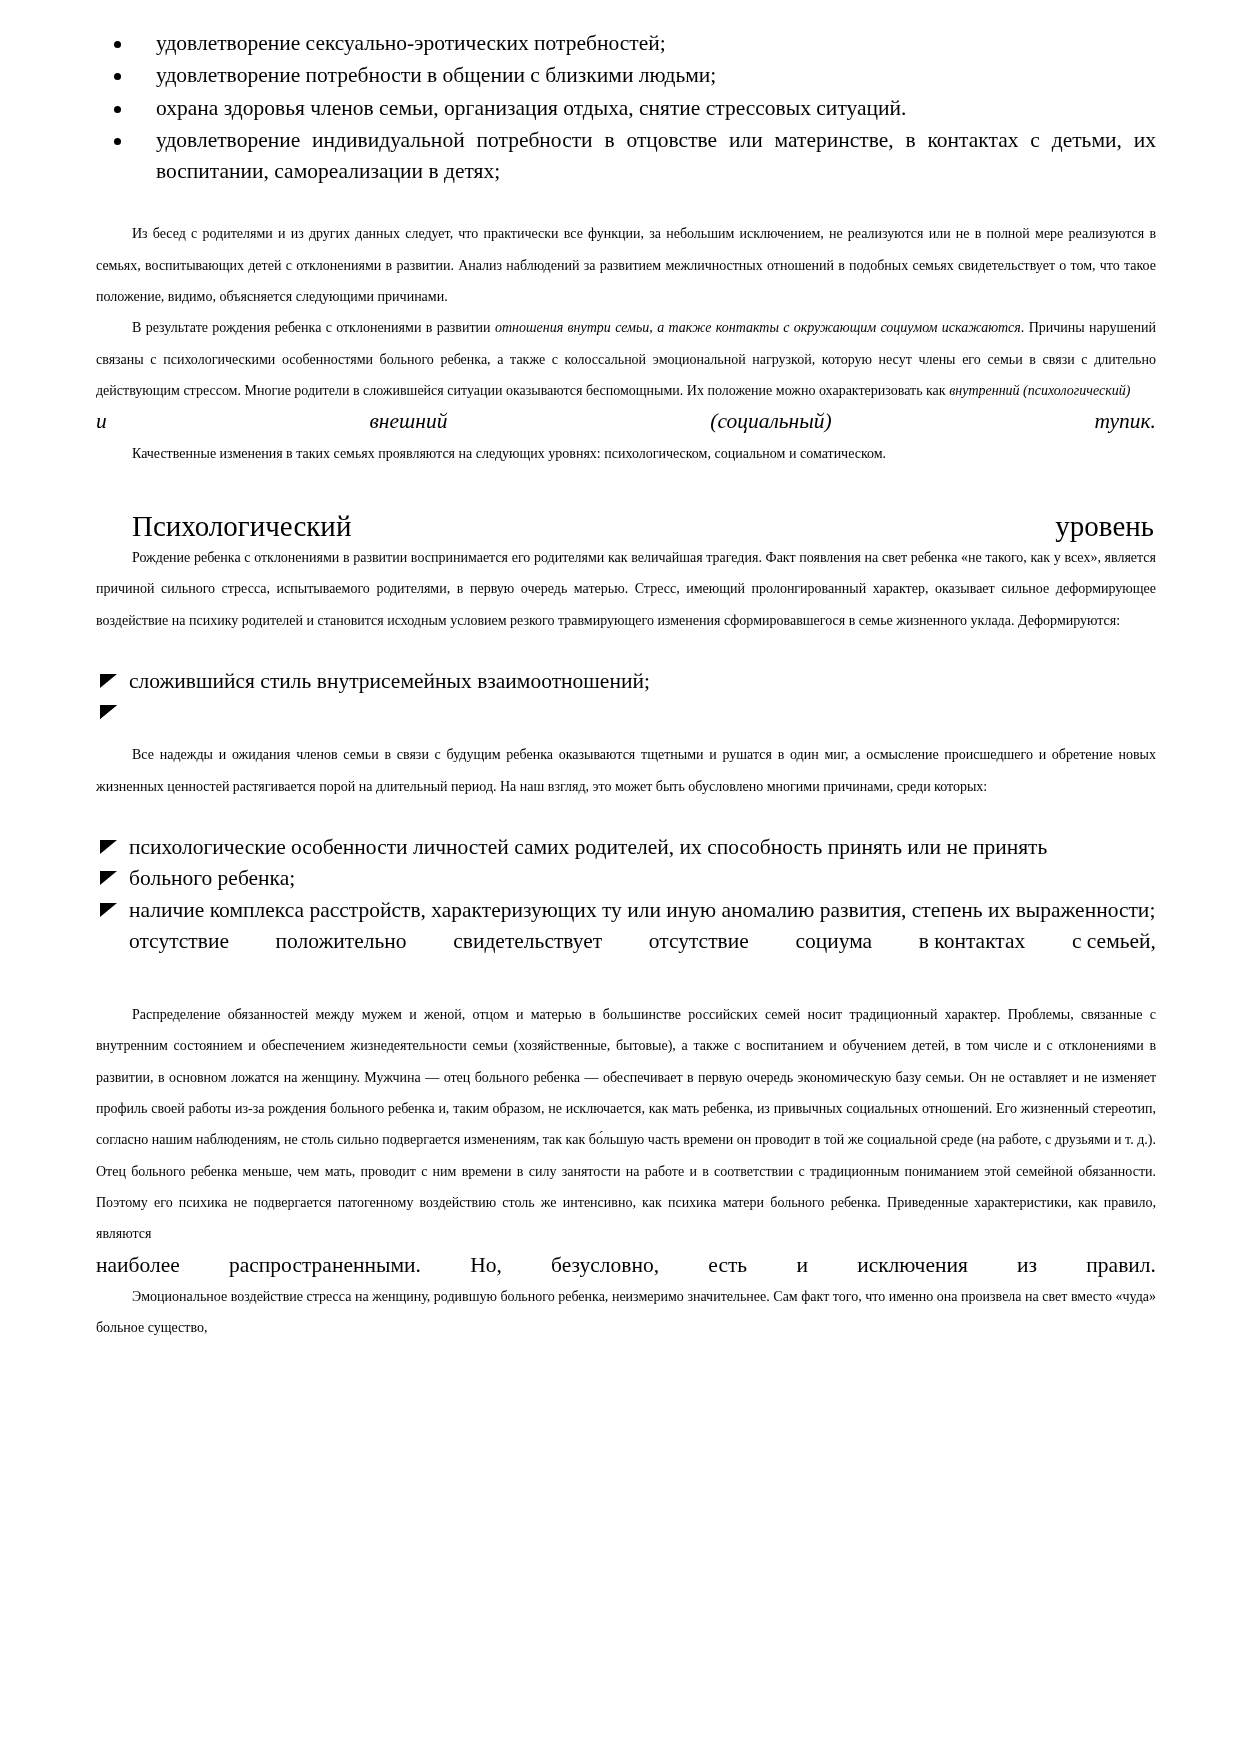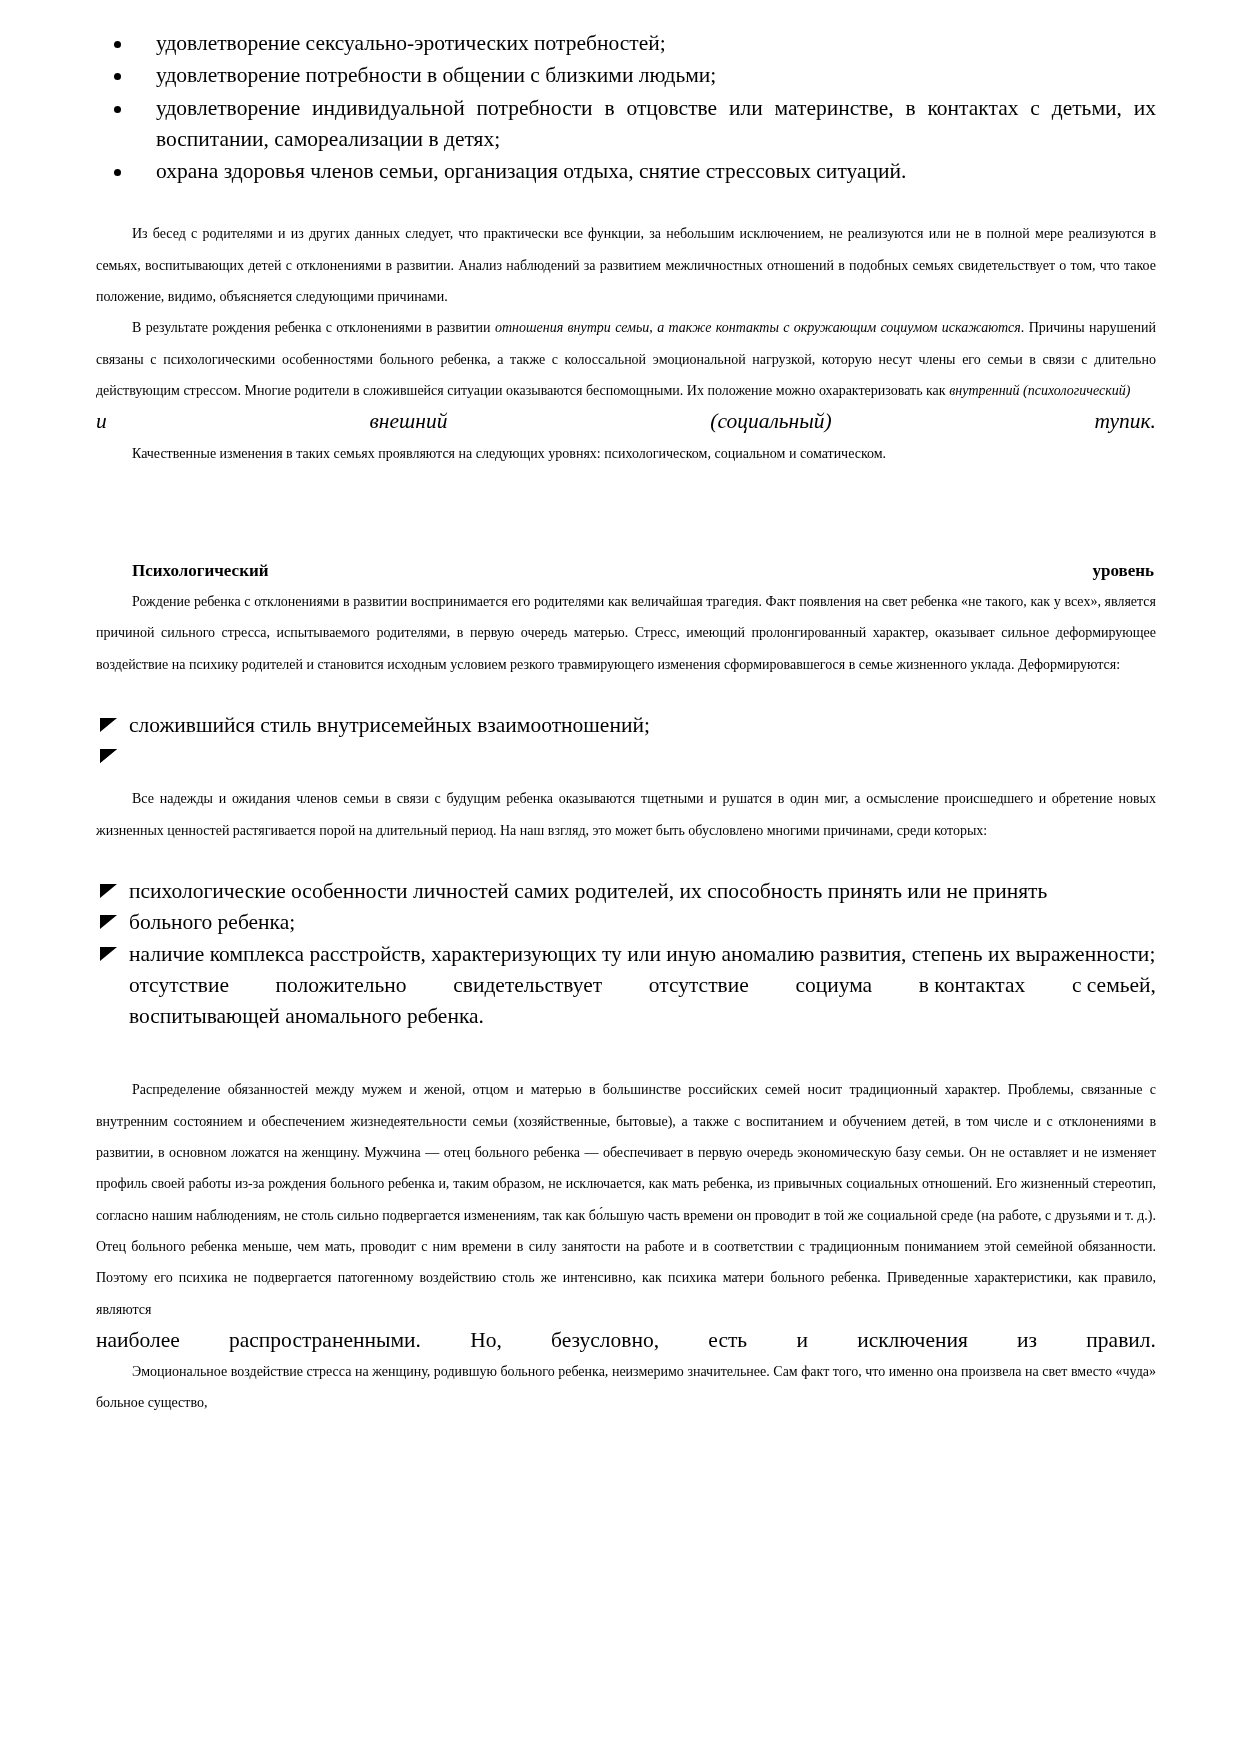--- a/index.html
+++ b/index.html
@@ -92,29 +92,28 @@
     border-left: 17px solid #000;
     border-bottom: 14px solid transparent;
   }
   .tri-list .cont {
     display: block;
     text-align: justify;
   }
 
   
   .split-head {
-    font-size: 17px;
-    line-height: 31.3px;
-    font-weight: bold;
+    font-size: 29px;
+    line-height: 31.3px;
+    font-weight: normal;
     display: flex;
     justify-content: space-between;
     align-items: baseline;
     padding-left: 36px;
     padding-right: 2px;
-    margin-top: 44px;
   }
 
   
   .spread {
     display: flex;
     justify-content: space-between;
     align-items: baseline;
     font-size: 21.5px;
     line-height: 31.3px;
   }
@@ -129,25 +128,25 @@
     <li>
       <span class="disc"></span>
       <span class="li-text">удовлетворение сексуально-эротических потребностей;</span>
     </li>
     <li>
       <span class="disc"></span>
       <span class="li-text">удовлетворение потребности в общении с близкими людьми;</span>
     </li>
     <li>
       <span class="disc"></span>
+      <span class="li-text">охрана здоровья членов семьи, организация отдыха, снятие стрессовых ситуаций.</span>
+    </li>
+    <li>
+      <span class="disc"></span>
       <span class="li-text">удовлетворение индивидуальной потребности в отцовстве или материнстве, в контактах с детьми, их воспитании, самореализации в детях;</span>
-    </li>
-    <li>
-      <span class="disc"></span>
-      <span class="li-text">охрана здоровья членов семьи, организация отдыха, снятие стрессовых ситуаций.</span>
     </li>
   </ul>
 
   <div class="gap-md"></div>
 
   <p class="para">Из бесед с родителями и из других данных следует, что практически все функции, за небольшим исключением, не реализуются или не в полной мере реализуются в семьях, воспитывающих детей с отклонениями в развитии. Анализ наблюдений за развитием межличностных отношений в подобных семьях свидетельствует о том, что такое положение, видимо, объясняется следующими причинами.</p>
 
   <p class="para"><span>В результате рождения ребенка с отклонениями в развитии </span><i>отношения внутри семьи, а также контакты с окружающим социумом искажаются</i><span>. Причины нарушений связаны с психологическими особенностями больного ребенка, а также с колоссальной эмоциональной нагрузкой, которую несут члены его семьи в связи с длительно действующим стрессом. Многие родители в сложившейся ситуации оказываются беспомощными. Их положение можно охарактеризовать как </span><i>внутренний (психологический)</i></p>
 
   <div class="spread italic">
@@ -205,21 +204,20 @@
     <li class="plain">
       <div class="spread">
         <span>отсутствие</span>
         <span>положительно</span>
         <span>свидетельствует</span>
         <span>отсутствие</span>
         <span>социума</span>
         <span>в контактах</span>
         <span>с семьей,</span>
       </div>
-      <span class="cont">воспитывающей аномального ребенка.</span>
     </li>
   </ul>
 
   <div class="gap-lg"></div>
 
   <p class="para">Распределение обязанностей между мужем и женой, отцом и матерью в большинстве российских семей носит традиционный характер. Проблемы, связанные с внутренним состоянием и обеспечением жизнедеятельности семьи (хозяйственные, бытовые), а также с воспитанием и обучением детей, в том числе и с отклонениями в развитии, в основном ложатся на женщину. Мужчина — отец больного ребенка — обеспечивает в первую очередь экономическую базу семьи. Он не оставляет и не изменяет профиль своей работы из-за рождения больного ребенка и, таким образом, не исключается, как мать ребенка, из привычных социальных отношений. Его жизненный стереотип, согласно нашим наблюдениям, не столь сильно подвергается изменениям, так как бо́льшую часть времени он проводит в той же социальной среде (на работе, с друзьями и т. д.). Отец больного ребенка меньше, чем мать, проводит с ним времени в силу занятости на работе и в соответствии с традиционным пониманием этой семейной обязанности. Поэтому его психика не подвергается патогенному воздействию столь же интенсивно, как психика матери больного ребенка. Приведенные характеристики, как правило, являются</p>
 
   <div class="spread">
     <span>наиболее</span>
     <span>распространенными.</span>

